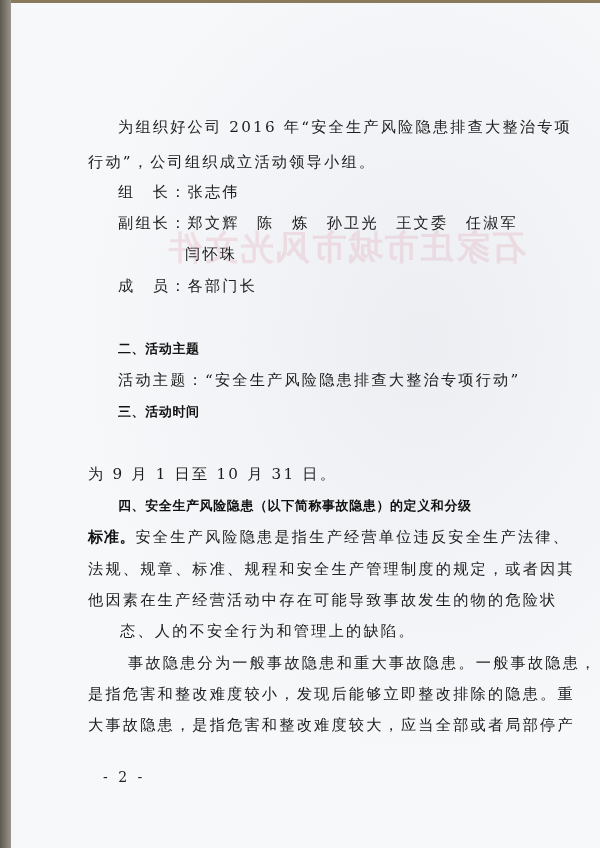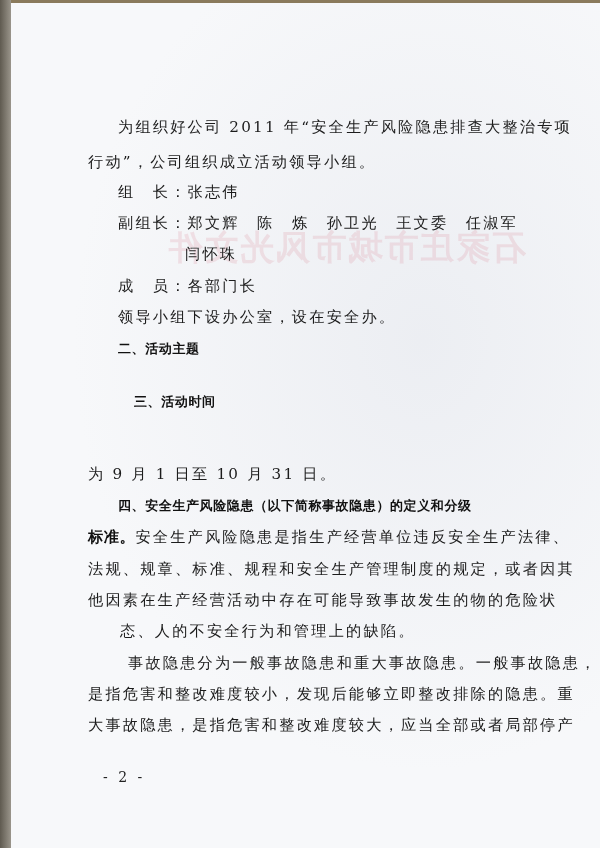--- a/index.html
+++ b/index.html
@@ -31,41 +31,41 @@
   </style>
 </head>
 <body>
 
 <div class="edge-top"></div>
 <div class="edge-left"></div>
 
 <div class="page">
   <div class="bleed">石家庄市城市风光文件</div>
 
-  <div class="line" style="left:107px; top:114px;">为组织好公司 2011 年“安全生产风险隐患排查大整治专项</div>
+  <div class="line" style="left:107px; top:114px;">为组织好公司 2016 年“安全生产风险隐患排查大整治专项</div>
   <div class="line" style="left:77px; top:149px;">行动”，公司组织成立活动领导小组。</div>
 
   <div class="line" style="left:107px; top:179px;">
     <span>组　长：</span><span>张志伟</span>
   </div>
 
   <div class="line" style="left:107px; top:210px;">
     <span>副组长：</span><span>郑文辉　陈　炼　孙卫光　王文委　任淑军</span>
   </div>
   <div class="line" style="left:174px; top:241px;">闫怀珠</div>
 
   <div class="line" style="left:107px; top:273px;">
     <span>成　员：</span><span>各部门长</span>
   </div>
 
-  <div class="line" style="left:107px; top:304px;">领导小组下设办公室，设在安全办。</div>
 
   <div class="line bold" style="left:107px; top:336px;">二、活动主题</div>
+  <div class="line" style="left:107px; top:367px;">活动主题：“安全生产风险隐患排查大整治专项行动”</div>
 
-  <div class="line bold" style="left:107px; top:389px;margin-left:16px;">三、活动时间</div>
+  <div class="line bold" style="left:107px; top:399px;">三、活动时间</div>
   <div class="line" style="left:77px; top:461px;">为 9 月 1 日至 10 月 31 日。</div>
 
   <div class="line bold" style="left:107px; top:493px;">四、安全生产风险隐患（以下简称事故隐患）的定义和分级</div>
   <div class="line" style="left:77px; top:524px;">
     <span class="inline-bold">标准。</span><span>安全生产风险隐患是指生产经营单位违反安全生产法律、</span>
   </div>
   <div class="line" style="left:77px; top:556px;">法规、规章、标准、规程和安全生产管理制度的规定，或者因其</div>
   <div class="line" style="left:77px; top:587px;">他因素在生产经营活动中存在可能导致事故发生的物的危险状</div>
   <div class="line" style="left:77px; top:618px;margin-left:32px;">态、人的不安全行为和管理上的缺陷。</div>
 

